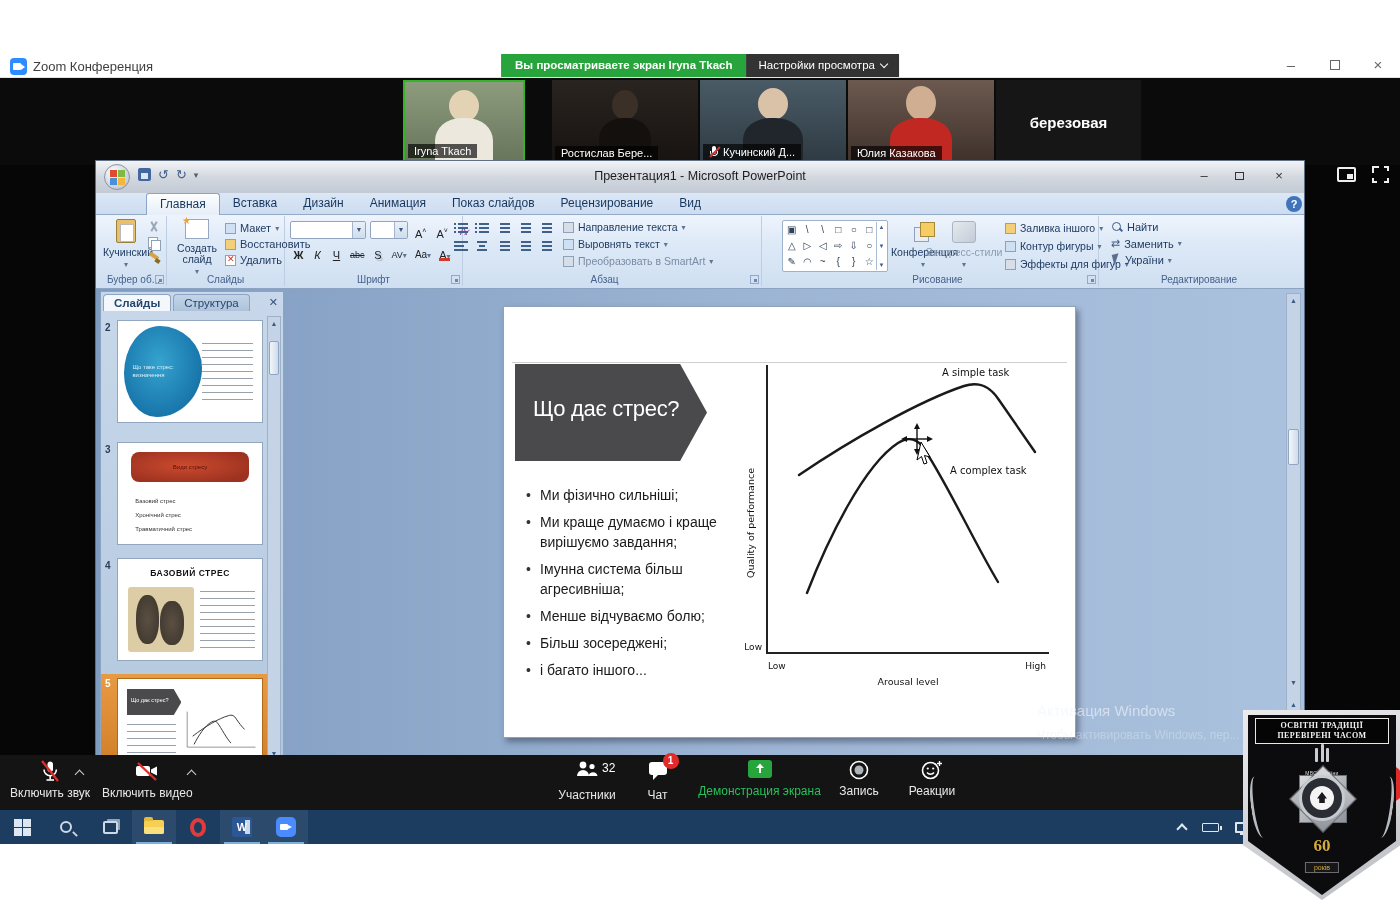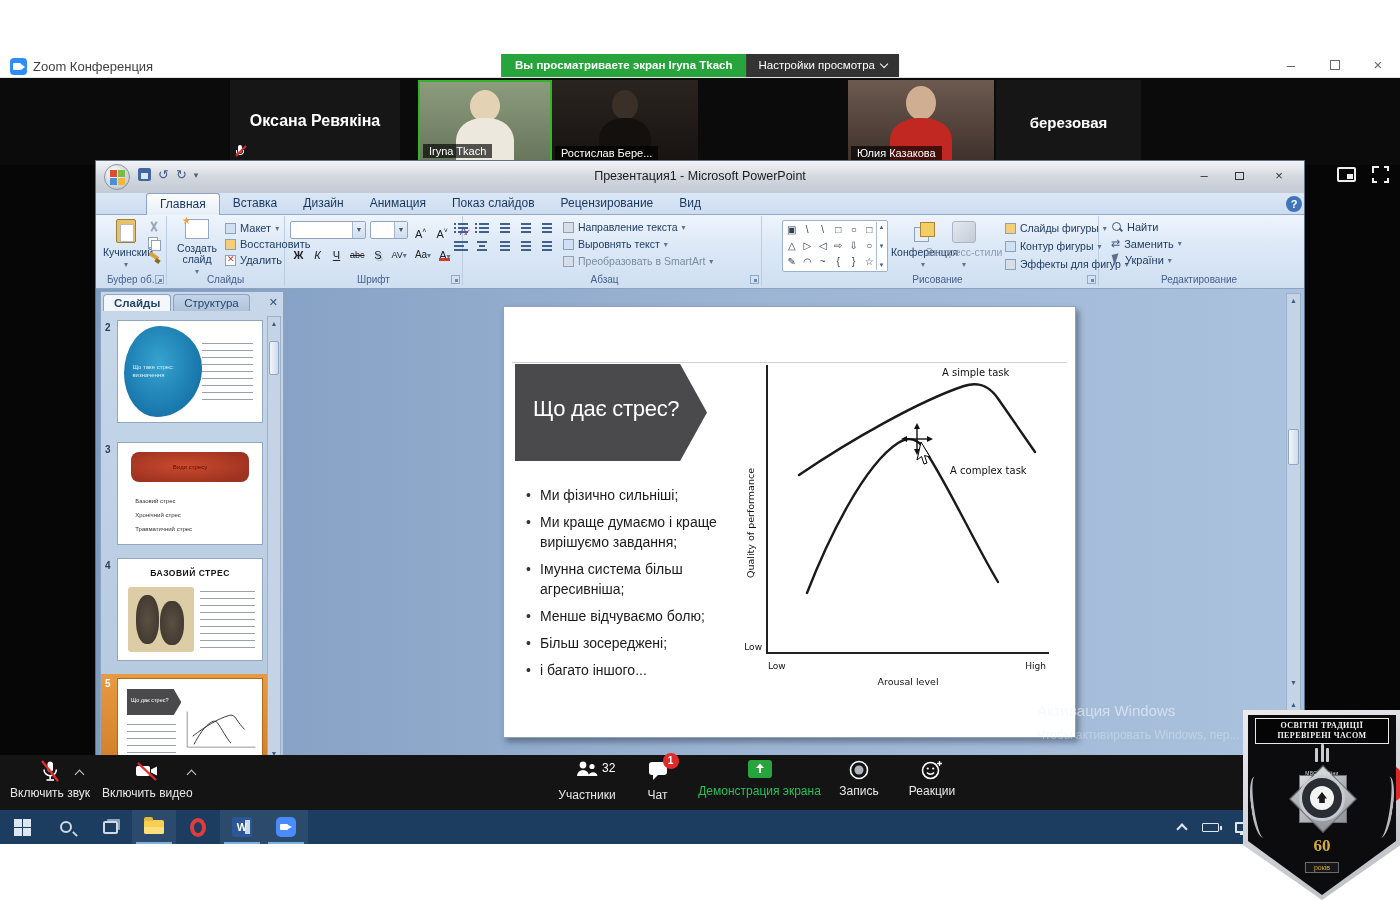--- a/index.html
+++ b/index.html
@@ -18,21 +18,21 @@
   .viewset{background:#333;color:#fff;font-size:11.5px;line-height:23px;padding:0 12px;display:flex;align-items:center;gap:6px;cursor:pointer}
   .caret-dn{width:6px;height:6px;border-right:1.5px solid #fff;border-bottom:1.5px solid #fff;transform:rotate(45deg);margin-top:-3px}
   .winctl{position:absolute;top:56px;width:18px;height:18px;color:#666;font-size:15px;text-align:center;line-height:18px;cursor:pointer}
   .wmin{left:1282px}.wmax{left:1326px}.wclose{left:1369px}
   .maxbox{display:inline-block;width:10px;height:10px;border:1.5px solid #666;margin-top:4px}
 
   
   .vstrip{position:absolute;left:0;top:78px;width:1400px;height:87px;background:#0b0b0b}
   .tile{position:absolute;top:2px;height:83px;background:#161616;overflow:hidden}
   .t1{left:230px;width:170px}
-  .t2{left:418px;width:134px;border:2px solid #35b329;background:linear-gradient(180deg,#8d9c7d,#67755c)}
+  .t2{left:403px;width:122px;border:2px solid #35b329;background:linear-gradient(180deg,#8d9c7d,#67755c)}
   .t3{left:552px;width:146px;background:linear-gradient(180deg,#2a2420,#171310)}
   .t4{left:700px;width:146px;background:linear-gradient(180deg,#4a5b66,#2e3a42)}
   .t5{left:848px;width:146px;background:linear-gradient(180deg,#6c5a50,#3e302a)}
   .t6{left:996px;width:145px}
   .head{position:absolute;left:50%;transform:translateX(-50%);border-radius:50%}
   .body{position:absolute;left:50%;transform:translateX(-50%);border-radius:45% 45% 0 0}
   .t2 .head{top:8px;width:30px;height:32px;background:#e3d3b4}
   .t2 .body{top:36px;width:58px;height:50px;background:#ece8de}
   .t3 .head{top:10px;width:26px;height:30px;background:#3a3028}
   .t3 .body{top:38px;width:52px;height:48px;background:#14100d}
@@ -298,40 +298,44 @@
         <span>Настройки просмотра</span>
         <span class="caret-dn"></span>
       </div>
     </div>
     <div class="winctl wmin">–</div>
     <div class="winctl wmax"><span class="maxbox"></span></div>
     <div class="winctl wclose">×</div>
   </div>
 
   <div class="vstrip">
-    <div class="tile t1">
-      <div class="cname">Оксана Ревякіна</div>
-      <span class="micmute tilemute">
-          <i></i>
-          <u></u>
-          <s></s>
-        </span>
-    </div>
     <div class="tile t2">
       <span class="head"></span>
         <span class="body"></span>
       <div class="nlabel">
           <span>Iryna Tkach</span>
         </div>
     </div>
     <div class="tile t3">
       <span class="head"></span>
         <span class="body"></span>
       <div class="nlabel">
           <span>Ростислав Бере...</span>
+        </div>
+    </div>
+    <div class="tile t4">
+      <span class="head"></span>
+        <span class="body"></span>
+      <div class="nlabel">
+          <span class="micmute">
+            <i></i>
+            <u></u>
+            <s></s>
+          </span>
+        <span>Кучинский Д...</span>
         </div>
     </div>
     <div class="tile t6">
       <div class="cname cname6">березовая</div>
     </div>
     <div class="tile t5">
       <span class="head"></span>
         <span class="body"></span>
       <div class="nlabel">
           <span>Юлия Казакова</span>
@@ -562,21 +566,21 @@
           <span class="dna">▾</span>
         </div>
         <div class="bigbtn gray" style="left:146px;width:78px;top:5px;left:148px">
           <span class="qsico"></span>
           <span class="bigtxt">Экспресс-стили</span>
           <span class="dna">▾</span>
         </div>
         <div class="dstack" style="left:228px">
           <div class="rrow">
               <span class="sq amber"></span>
-              <span>Слайды фигуры</span>
+              <span>Заливка іншого</span>
               <span class="dna">▾</span>
             </div>
           <div class="rrow">
               <span class="sq blue"></span>
               <span>Контур фигуры</span>
               <span class="dna">▾</span>
             </div>
           <div class="rrow">
               <span class="sq gray"></span>
               <span>Эффекты для фигур</span>

